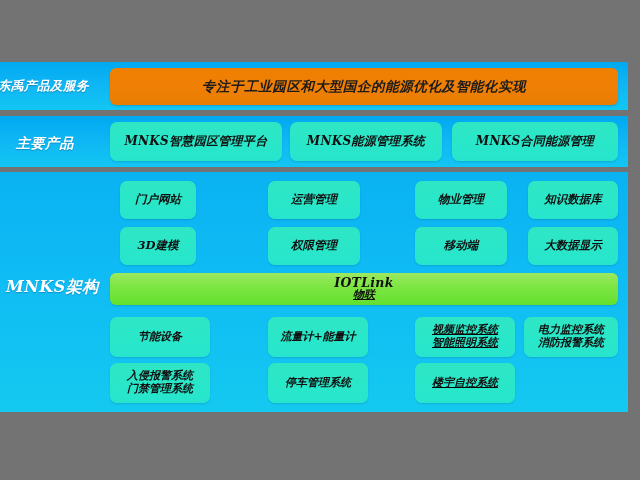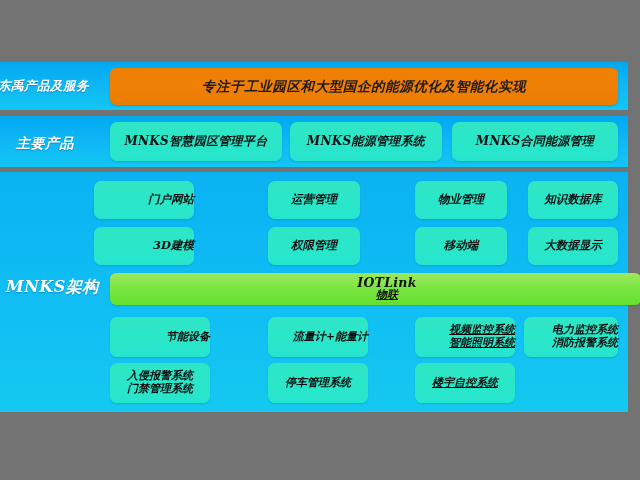--- a/index.html
+++ b/index.html
@@ -112,40 +112,39 @@
   .prod-box .bt { font-size: 12px; letter-spacing: 0.3px; }
   #prod-0 { left: 110px; width: 172px; }
   #prod-1 { left: 290px; width: 152px; }
   #prod-2 { left: 452px; width: 166px; }
 
   
   .arch-box { height: 38px; }
   .arch-box .bt { font-size: 11.5px; }
   .arch-r0 { top: 181px; }
   .arch-r1 { top: 227px; }
-  .col-0 { left: 94px; width: 100px; justify-content: flex-end; }
+  .col-0 { left: 120px; width: 76px; }
   .col-1 { left: 268px; width: 92px; }
   .col-2 { left: 415px; width: 92px; }
   .col-3 { left: 528px; width: 90px; }
 
   
   #iot-bar {
     position: absolute;
     left: 110px;
     top: 273px;
     width: 508px;
     height: 32px;
     background: linear-gradient(to bottom, #9ee860 0%, #7ee644 40%, #62e02e 100%);
     border-radius: 6px;
     display: flex;
     flex-direction: column;
     align-items: center;
     justify-content: center;
     box-shadow: 0 1px 2px rgba(0,0,0,0.13);
-    padding-left: 23px;
   }
   #iot-bar .iot-en {
     color: #101010;
     font-family: "DejaVu Serif", "Liberation Serif", serif;
     font-weight: bold;
     font-style: italic;
     font-size: 12.5px;
     line-height: 1.05;
     letter-spacing: 0.3px;
   }
@@ -155,21 +154,21 @@
     font-weight: bold;
     font-style: italic;
     font-size: 11px;
     line-height: 1.15;
     text-decoration: underline;
   }
 
   
   .dev-box { height: 40px; }
   .dev-box .bt { font-size: 11px; }
-  .dev-r0 { top: 317px; justify-content: flex-end; }
+  .dev-r0 { top: 317px; }
   .dev-r1 { top: 363px; }
   .dcol-0 { left: 110px; width: 100px; }
   .dcol-1 { left: 268px; width: 100px; }
   .dcol-2 { left: 415px; width: 100px; text-decoration: underline; }
   .dcol-3 { left: 524px; width: 94px; }
 </style>
 </head>
 <body>
 
 <div id="canvas">

